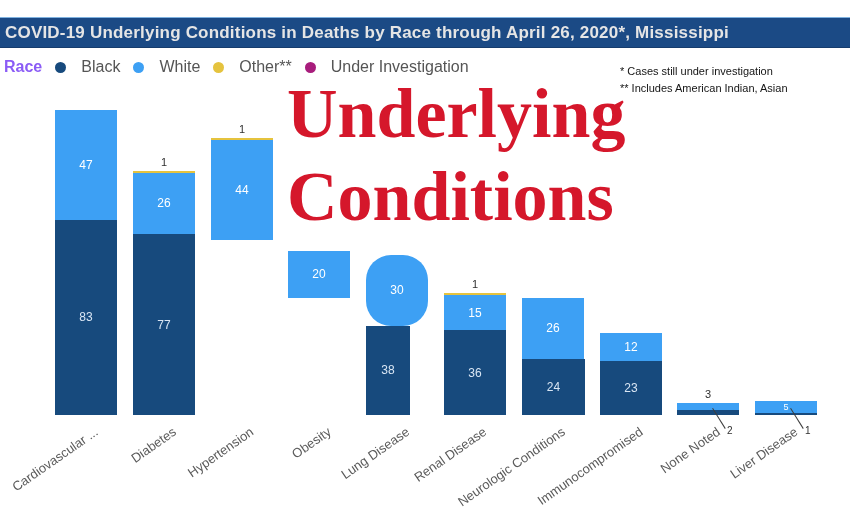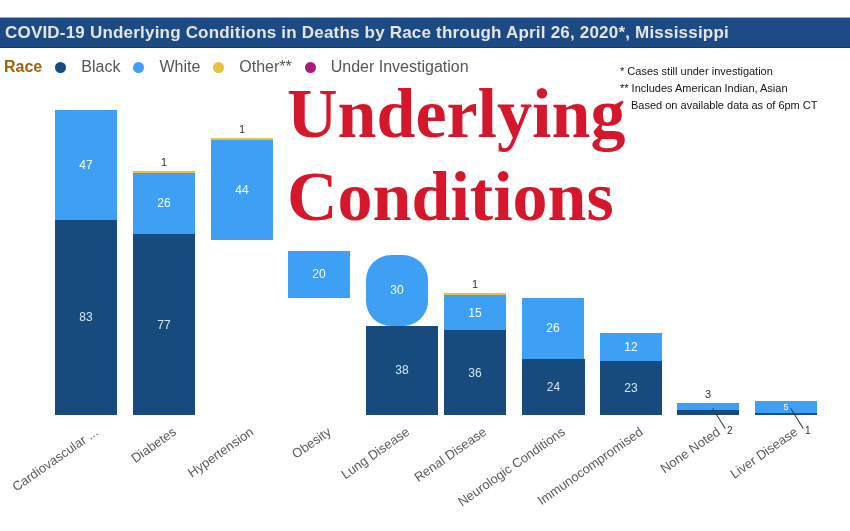--- a/index.html
+++ b/index.html
@@ -12,21 +12,21 @@
     position:absolute;left:0;top:17px;width:850px;height:31px;
     background:#1b4a85;border-top:1px solid #7fb2e0;border-bottom:1px solid #163c6d;
     color:#e5e5e5;font-size:17px;font-weight:bold;line-height:30px;
     padding-left:5px;box-sizing:border-box;white-space:nowrap;letter-spacing:.2px;
   }
   
   #legend{
     position:absolute;left:4px;top:56px;height:22px;
     display:flex;align-items:center;gap:13px;font-size:16px;color:#555;
   }
-  #legend .race{font-weight:bold;color:#a16207;}
+  #legend .race{font-weight:bold;color:#8b5cf6;}
   .legend-item{display:flex;align-items:center;gap:15px;}
   .legend-dot{width:11px;height:11px;border-radius:50%;display:inline-block;}
   
   #notes{
     position:absolute;left:620px;top:63px;font-size:11px;color:#141414;line-height:17px;
   }
   #notes .indent{padding-left:11px;}
   
   #overlay-text{
     position:absolute;left:287px;top:72px;
@@ -78,39 +78,38 @@
     </span>
     <span class="legend-item">
       <span class="legend-dot" style="background: rgb(168, 29, 124);"></span>
       <span>Under Investigation</span>
     </span>
   </div>
 
   <div id="notes">
     <div>* Cases still under investigation</div>
     <div>** Includes American Indian, Asian</div>
-    <div class="indent">Based on available data as of 6pm CT</div>
   </div>
 
   <div id="chart">
       <div class="seg lab-dark" style="left: 55px; top: 219.9px; width: 62px; height: 195.1px; background: rgb(23, 74, 125);">83</div>
       <div class="seg lab-light" style="left: 55px; top: 109.5px; width: 62px; height: 110.5px; background: rgb(61, 160, 244);">47</div>
       <div class="xlabel" style="right: 758px;">Cardiovascular ...</div>
       <div class="seg lab-dark" style="left: 133px; top: 234px; width: 62px; height: 181px; background: rgb(23, 74, 125);">77</div>
       <div class="seg lab-light" style="left: 133px; top: 172.9px; width: 62px; height: 61.1px; background: rgb(61, 160, 244);">26</div>
       <div class="seg" style="left: 133px; top: 170.6px; width: 62px; height: 2.4px; background: rgb(229, 195, 62);"></div>
       <div class="above-label" style="left: 133px; width: 62px; top: 155.6px;">1</div>
       <div class="xlabel" style="right: 680px;">Diabetes</div>
       <div class="seg lab-light" style="left: 211px; top: 140px; width: 62px; height: 100px; background: rgb(61, 160, 244);">44</div>
       <div class="seg" style="left: 211px; top: 137.7px; width: 62px; height: 2.4px; background: rgb(229, 195, 62);"></div>
       <div class="above-label" style="left: 211px; width: 62px; top: 122.7px;">1</div>
       <div class="xlabel" style="right: 602px;">Hypertension</div>
       <div class="seg lab-light" style="left: 288px; top: 250.5px; width: 62px; height: 47px; background: rgb(61, 160, 244);">20</div>
       <div class="xlabel" style="right: 525px;">Obesity</div>
-      <div class="seg lab-dark" style="left: 366px; top: 325.7px; width: 72px; height: 89.3px; background: rgb(23, 74, 125);">38</div>
+      <div class="seg lab-dark" style="left: 366px; top: 325.7px; width: 44px; height: 89.3px; background: rgb(23, 74, 125);">38</div>
       <div class="seg lab-light" style="left: 366px; top: 255.2px; width: 62px; height: 70.5px; background: rgb(61, 160, 244); border-radius: 25px;">30</div>
       <div class="xlabel" style="right: 447px;">Lung Disease</div>
       <div class="seg lab-dark" style="left: 444px; top: 330.4px; width: 62px; height: 84.6px; background: rgb(23, 74, 125);">36</div>
       <div class="seg lab-light" style="left: 444px; top: 295.1px; width: 62px; height: 35.3px; background: rgb(61, 160, 244);">15</div>
       <div class="seg" style="left: 444px; top: 292.8px; width: 62px; height: 2.4px; background: rgb(229, 195, 62);"></div>
       <div class="above-label" style="left: 444px; width: 62px; top: 277.8px;">1</div>
       <div class="xlabel" style="right: 369px;">Renal Disease</div>
       <div class="seg lab-dark" style="left: 522px; top: 358.6px; width: 63px; height: 56.4px; background: rgb(23, 74, 125);">24</div>
       <div class="seg lab-light" style="left: 522px; top: 297.5px; width: 62px; height: 61.1px; background: rgb(61, 160, 244);">26</div>
       <div class="xlabel" style="right: 291px;">Neurologic Conditions</div>

